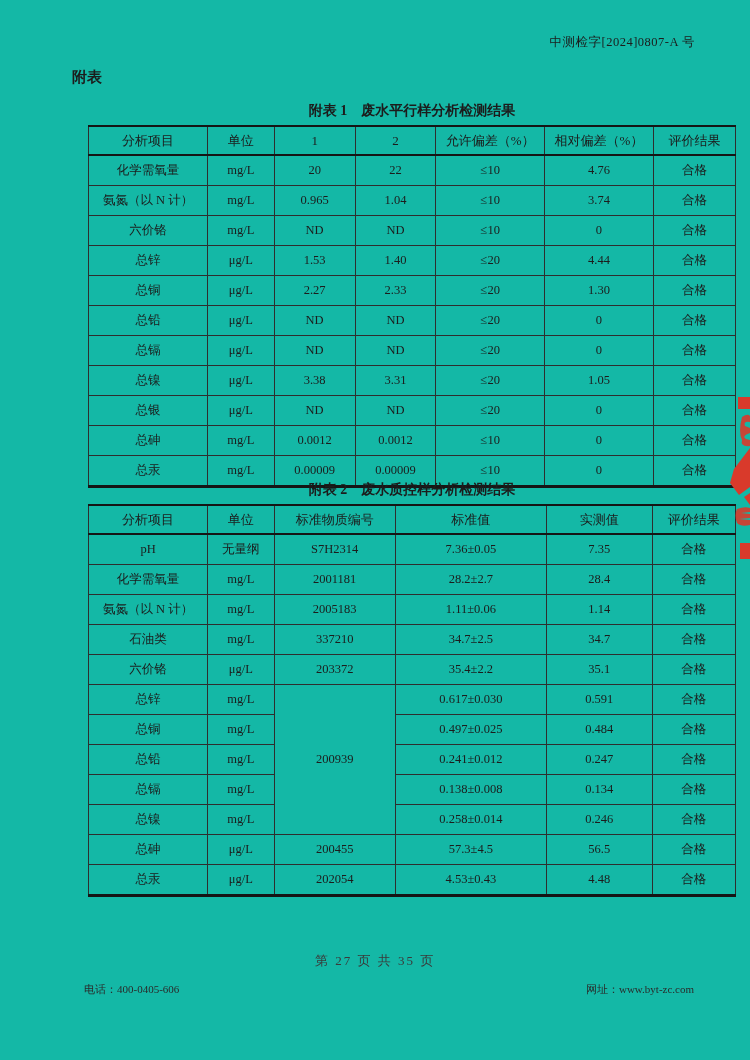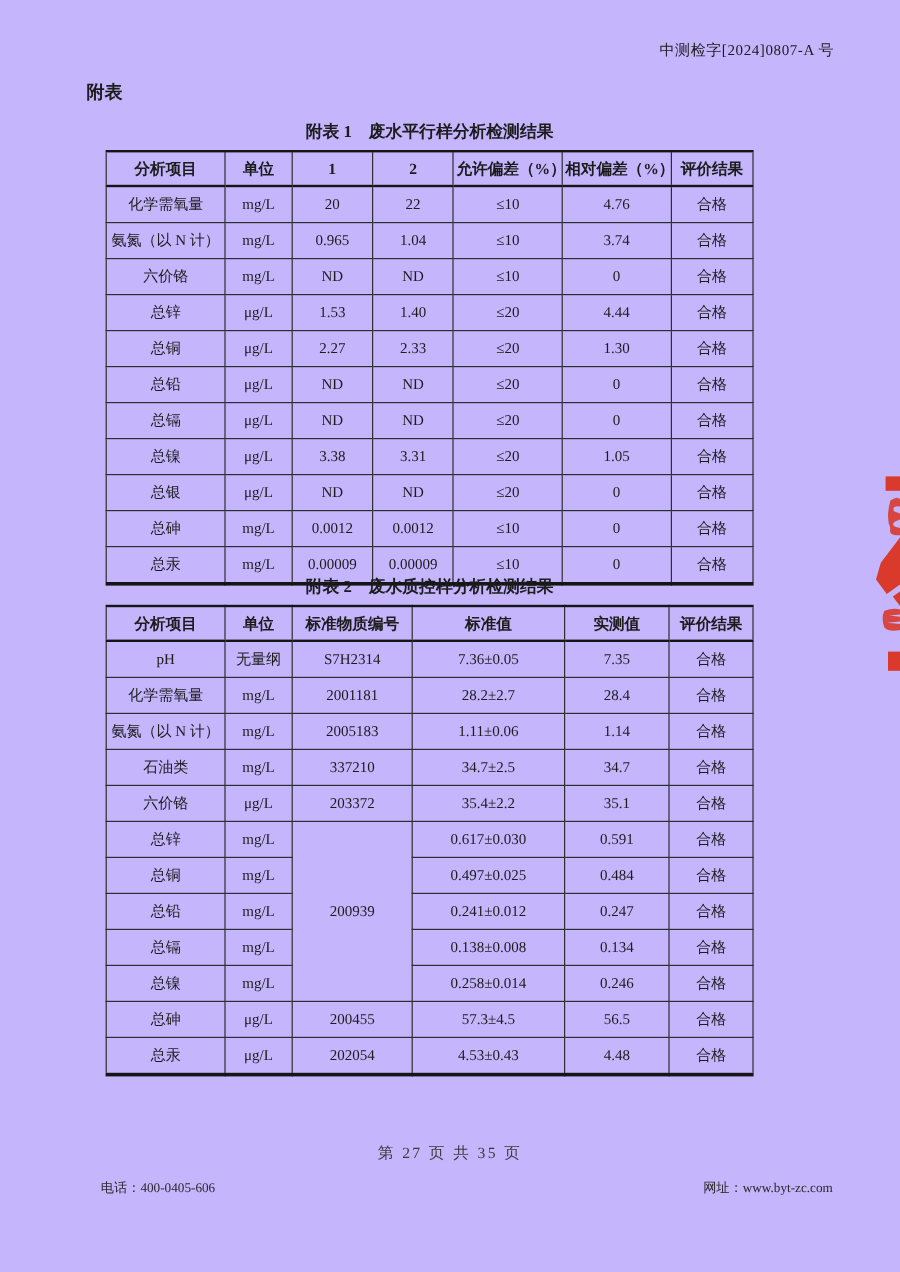--- a/index.html
+++ b/index.html
@@ -1,54 +1,54 @@
 <!DOCTYPE html>
 <html><head>
 <meta charset="utf-8">
 <style>
   html,body { margin:0; padding:0; background:#e8e8e8; }
   .page {
     position:relative;
     width:750px; height:1060px;
     margin:0 auto;
-    background:#c4b5fd;
+    background:#14b8a6;
     font-family:"Liberation Serif","DejaVu Serif",serif;
     color:#1c1c1c;
     overflow:hidden;
   }
   .doc-number {
     position:absolute; top:34px; right:55px;
     font-size:12.5px; letter-spacing:0.5px;
   }
   .appendix {
     position:absolute; top:64px; left:68px;
     font-size:15px; font-weight:bold; margin:4px;
   }
-  .table-block { position:absolute; left:88px; width:540px; }
+  .table-block { position:absolute; left:88px; width:648px; }
   .t1-block { top:102px; }
   .t2-block { top:481px; }
   .tbl-title {
     text-align:center; font-weight:bold; font-size:14px;
     margin:0 0 5px 0; line-height:18px;
   }
   table.report-table {
     border-collapse:collapse; width:100%; table-layout:fixed;
     font-size:12.5px;
     border-top:2.5px solid #151515;
     border-bottom:3px solid #151515;
   }
   .report-table th, .report-table td {
     border:1px solid #2e2e2e;
     text-align:center; vertical-align:middle;
     padding:1px 2px;
     height:27px;
     overflow:hidden; white-space:nowrap;
   }
   .report-table th {
-    font-weight:bold; height:25px;
+    font-weight:normal; height:25px;
     border-bottom:2.5px solid #151515;
     font-size:13px;
   }
   
   .t1 .c1{width:18.4%} .t1 .c2{width:10.3%} .t1 .c3{width:12.5%}
   .t1 .c4{width:12.5%} .t1 .c5{width:16.8%} .t1 .c6{width:16.8%} .t1 .c7{width:12.7%}
   .t2 .c1{width:18.4%} .t2 .c2{width:10.3%} .t2 .c3{width:18.7%}
   .t2 .c4{width:23.4%} .t2 .c5{width:16.3%} .t2 .c6{width:12.9%}
   .stamp {
     position:absolute; top:393px; right:0; width:30px; height:172px;

